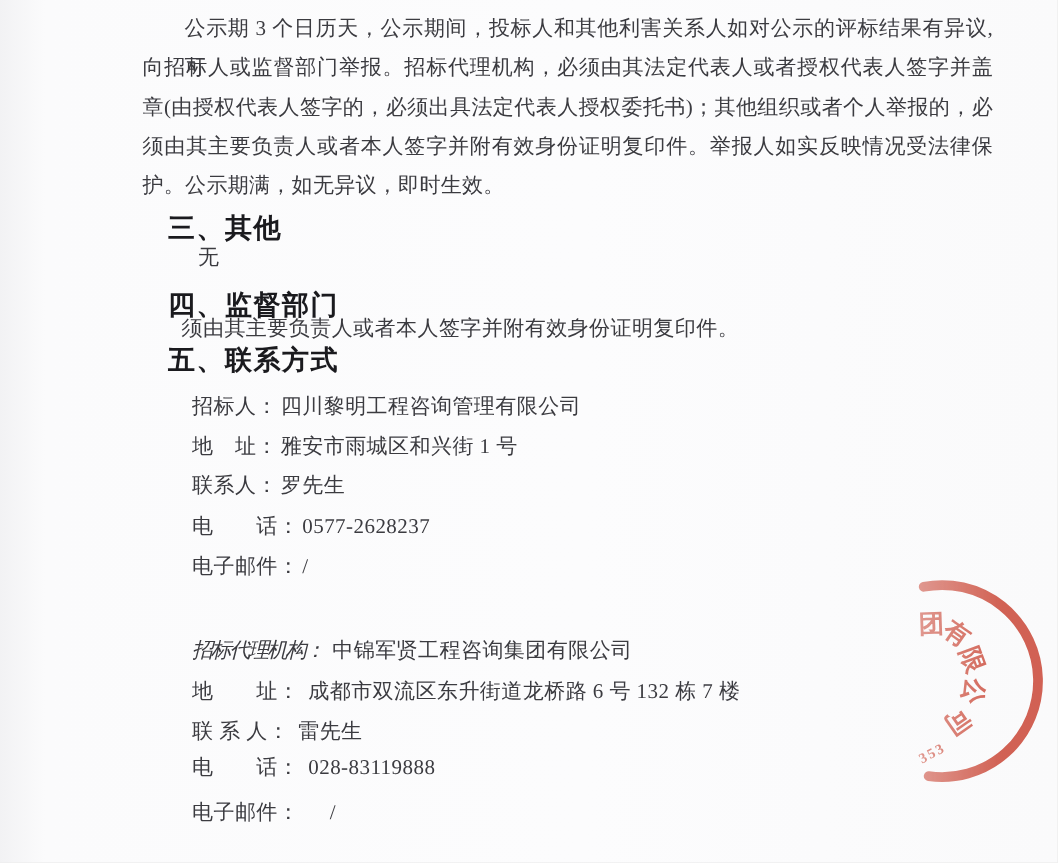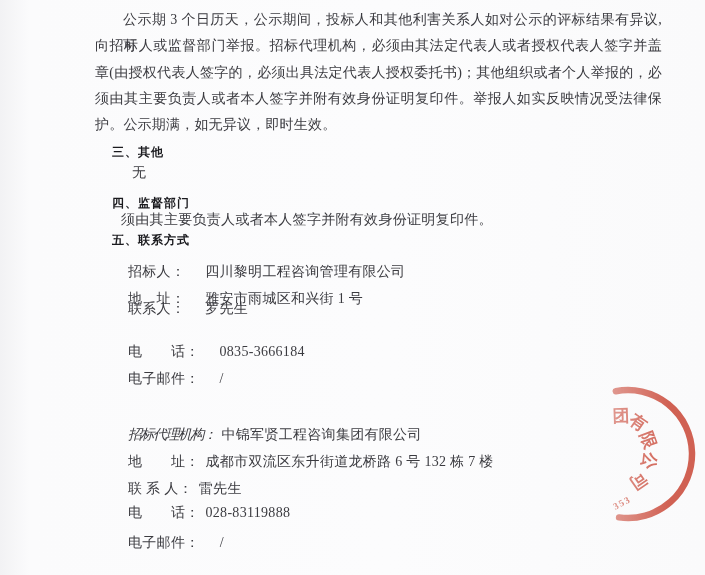--- a/index.html
+++ b/index.html
@@ -8,24 +8,24 @@
     position:relative;width:705px;height:575px;overflow:hidden;
     background:linear-gradient(90deg,#f2f2f4 0,#fbfbfc 30px,#fcfcfd 55%,#fafafb 100%);
     font-family:"Liberation Serif","DejaVu Serif",serif;
     color:#3b3b40;font-size:14px;
   }
   .pl{position:absolute;left:95px;width:567px;line-height:26px;
       text-align:justify;text-align-last:justify;letter-spacing:.2px;}
   .pl.first{padding-left:28px;box-sizing:border-box;}
   .pl.last{text-align:center;text-align-last:left;}
   .hd{position:absolute;left:112px;font-family:Liberation Sans, sans-serif;
-      font-weight:700;font-size:12px;color:#1a1a1e;letter-spacing:1px;line-height:20px;}
+      font-weight:700;font-size:18px;color:#1a1a1e;letter-spacing:1px;line-height:20px;}
   .sub{position:absolute;line-height:18px;letter-spacing:.3px;}
   .row{position:absolute;left:128px;line-height:18px;letter-spacing:.3px;}
-  .row .val{margin-left:20px;}
+  .row .val{margin-left:2px;}
   .b2 .val{margin-left:6px;}
   .row.agency-head .lbl{letter-spacing:-1.5px;font-style:italic;}
   .seal{position:absolute;left:560px;top:360px;width:145px;height:200px;pointer-events:none;}
   .seal text{font-family:"Liberation Serif","DejaVu Serif",serif;font-weight:700;}
 </style>
 </head>
 <body>
 
 <div class="page">
 
@@ -42,25 +42,25 @@
   <div class="sub" style="left:121px;top:211px">须由其主要负责人或者本人签字并附有效身份证明复印件。</div>
 
   <div class="hd" style="top:230px">五、联系方式</div>
 
   <div class="row" style="top:263px">
     <span class="lbl">招标人：</span><span class="val">四川黎明工程咨询管理有限公司</span>
   </div>
   <div class="row" style="top:290px">
     <span class="lbl">地　址：</span><span class="val">雅安市雨城区和兴街 1 号</span>
   </div>
-  <div class="row" style="top:300px">
+  <div class="row" style="top:316px">
     <span class="lbl">联系人：</span><span class="val">罗先生</span>
   </div>
   <div class="row" style="top:343px">
-    <span class="lbl">电　　话：</span><span class="val">0835-3666184</span>
+    <span class="lbl">电　　话：</span><span class="val">0577-2628237</span>
   </div>
   <div class="row" style="top:370px">
     <span class="lbl">电子邮件：</span><span class="val">/</span>
   </div>
 
   <div class="row b2 agency-head" style="top:426px">
     <span class="lbl">招标代理机构：</span><span class="val">中锦军贤工程咨询集团有限公司</span>
   </div>
   <div class="row b2" style="top:453px">
     <span class="lbl">地　　址：</span><span class="val">成都市双流区东升街道龙桥路 6 号 132 栋 7 楼</span>

